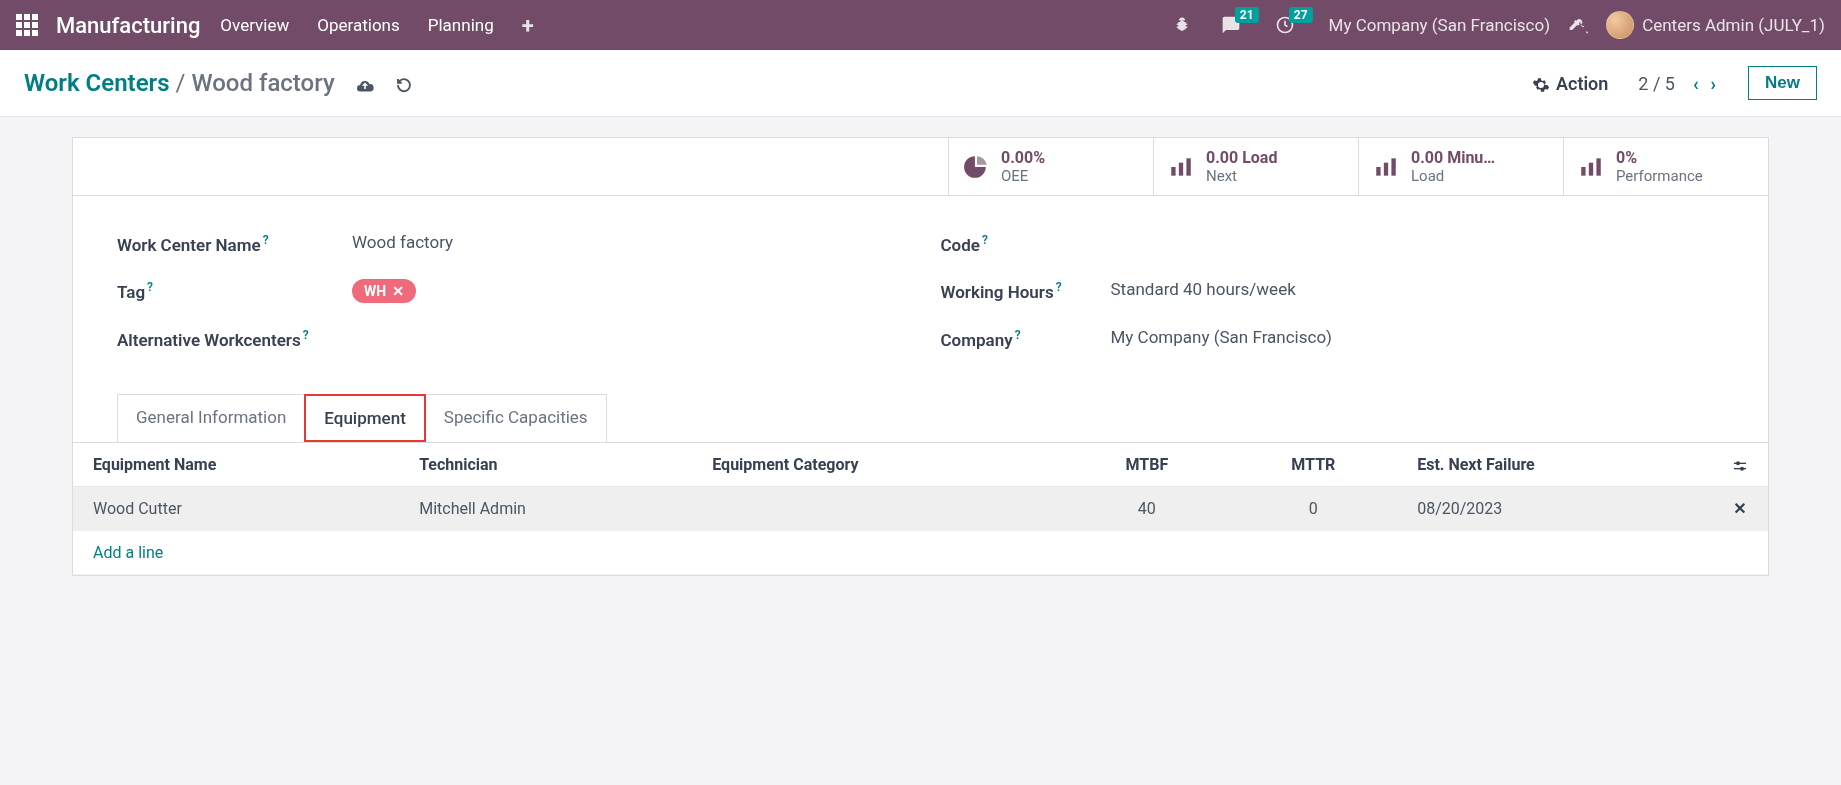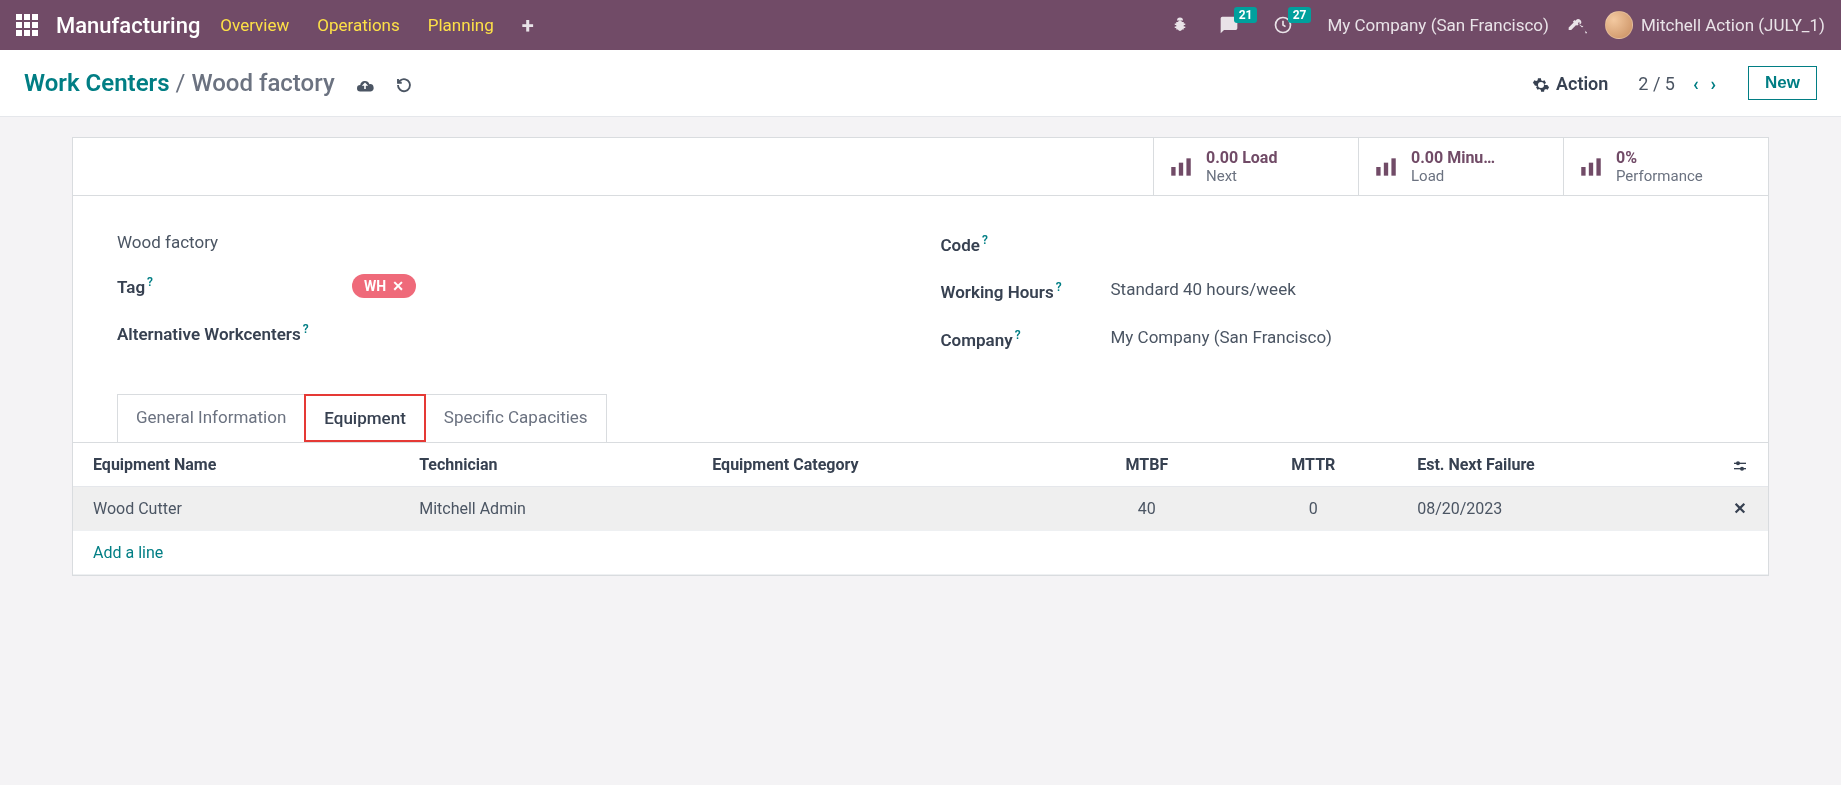--- a/index.html
+++ b/index.html
@@ -17,21 +17,21 @@
   align-items: center;
   padding: 0 16px;
   color: #fff;
 }
 .navbar .apps-icon {
   width: 22px; height: 22px; display: grid; grid-template-columns: repeat(3,1fr);
   grid-template-rows: repeat(3,1fr); gap: 2px; margin-right: 18px; cursor: pointer;
 }
 .navbar .apps-icon span { background:#fff; }
 .navbar .brand { font-size: 22px; font-weight: 500; margin-right: 20px; }
-.navbar .nav-link { font-size: 17px; margin-right: 28px; cursor: pointer; color: #fde047; }
+.navbar .nav-link { font-size: 17px; margin-right: 28px; cursor: pointer; color: #ffffff; }
 .navbar .plus { font-size: 22px; font-weight: bold; cursor:pointer; color:#e9e3e8; }
 .navbar .spacer { flex:1; }
 .navbar .right-item { margin-left: 18px; display:flex; align-items:center; cursor:pointer; position:relative; color:#e9e3e8; font-size:17px; }
 .badge { position:absolute; top:-8px; right:-18px; background:#00a09d; color:#fff;
   font-size:12px; font-weight:700; padding:1px 5px; border-radius:3px; }
 .avatar { width:28px; height:28px; border-radius:50%; background: radial-gradient(circle at 30% 30%, #f3c9a0, #c88d5f); margin-right:8px; border:1px solid #fff3; }
 
 
 .actionbar {
   background:#fff;
@@ -133,21 +133,21 @@
     <span class="badge">27</span>
   </div>
   <div class="right-item" style="margin-left:34px;">My Company (San Francisco)</div>
   <div class="right-item">
     <svg width="20" height="20" viewBox="0 0 24 24" fill="#e9e3e8">
         <path d="M22 19l-7-7 2-2a4 4 0 0 0-5-5l-2 2-1-1-2 2 1 1-6 6v3h3l6-6 1 1 2-2-1-1 2-2a4 4 0 0 0 5 5l-2 2 7 7-3 0z"></path>
       </svg>
   </div>
   <div class="right-item">
     <div class="avatar"></div>
-    <span>Mitchell Action (JULY_1)</span>
+    <span>Centers Admin (JULY_1)</span>
   </div>
 </div>
 
 <div class="actionbar">
   <span class="breadcrumb-link">Work Centers</span>
   <span class="breadcrumb-sep">/</span>
   <span class="breadcrumb-current">Wood factory</span>
   <span class="mini-icon">
     <svg width="20" height="16" viewBox="0 0 24 20" fill="#4b5563">
         <path d="M19 18H6a4 4 0 0 1 0-8 6 6 0 0 1 11.5-1A4.5 4.5 0 0 1 19 18zM12 7l-4 4h3v4h2v-4h3l-4-4z"></path>
@@ -174,62 +174,75 @@
   <button class="new-btn">New</button>
 </div>
 
 <div class="main-wrapper">
   <div class="card">
 
     <div class="statbar">
       <div class="statbtn">
         <div class="stat-icon">
           <svg width="26" height="26" viewBox="0 0 24 24" fill="#714B67">
-              <rect x="3" y="12" width="4" height="8"></rect>
-              <rect x="10" y="8" width="4" height="12"></rect>
-              <rect x="17" y="4" width="4" height="16"></rect>
+              <path d="M11 2v10h10A10 10 0 0 1 11 22 10 10 0 0 1 11 2z"></path>
+              <path d="M13 2a10 10 0 0 1 9 8h-9V2z" fill="#714B67" opacity="0.6"></path>
             </svg>
         </div>
         <div class="stat-text">
-          <div class="stat-value">0.00 Load</div>
-          <div class="stat-label">Next</div>
+          <div class="stat-value">0.00%</div>
+          <div class="stat-label">OEE</div>
         </div>
       </div>
       <div class="statbtn">
         <div class="stat-icon">
           <svg width="26" height="26" viewBox="0 0 24 24" fill="#714B67">
               <rect x="3" y="12" width="4" height="8"></rect>
               <rect x="10" y="8" width="4" height="12"></rect>
               <rect x="17" y="4" width="4" height="16"></rect>
             </svg>
         </div>
         <div class="stat-text">
-          <div class="stat-value">0.00 Minu…</div>
-          <div class="stat-label">Load</div>
+          <div class="stat-value">0.00 Load</div>
+          <div class="stat-label">Next</div>
         </div>
       </div>
       <div class="statbtn">
         <div class="stat-icon">
           <svg width="26" height="26" viewBox="0 0 24 24" fill="#714B67">
               <rect x="3" y="12" width="4" height="8"></rect>
               <rect x="10" y="8" width="4" height="12"></rect>
               <rect x="17" y="4" width="4" height="16"></rect>
             </svg>
         </div>
         <div class="stat-text">
+          <div class="stat-value">0.00 Minu…</div>
+          <div class="stat-label">Load</div>
+        </div>
+      </div>
+      <div class="statbtn">
+        <div class="stat-icon">
+          <svg width="26" height="26" viewBox="0 0 24 24" fill="#714B67">
+              <rect x="3" y="12" width="4" height="8"></rect>
+              <rect x="10" y="8" width="4" height="12"></rect>
+              <rect x="17" y="4" width="4" height="16"></rect>
+            </svg>
+        </div>
+        <div class="stat-text">
           <div class="stat-value">0%</div>
           <div class="stat-label">Performance</div>
         </div>
       </div>
     </div>
 
     <div class="form-body">
       <div class="two-col">
         <div class="col">
           <div class="field-row">
+            <div class="field-label"><span>Work Center Name</span><span class="help">?</span></div>
             <div class="field-value">Wood factory</div>
           </div>
           <div class="field-row">
             <div class="field-label"><span>Tag</span><span class="help">?</span></div>
             <div class="field-value">
               <span class="tag-pill">
                 <span>WH</span>
                 <span class="x">✕</span>
               </span>
             </div>

